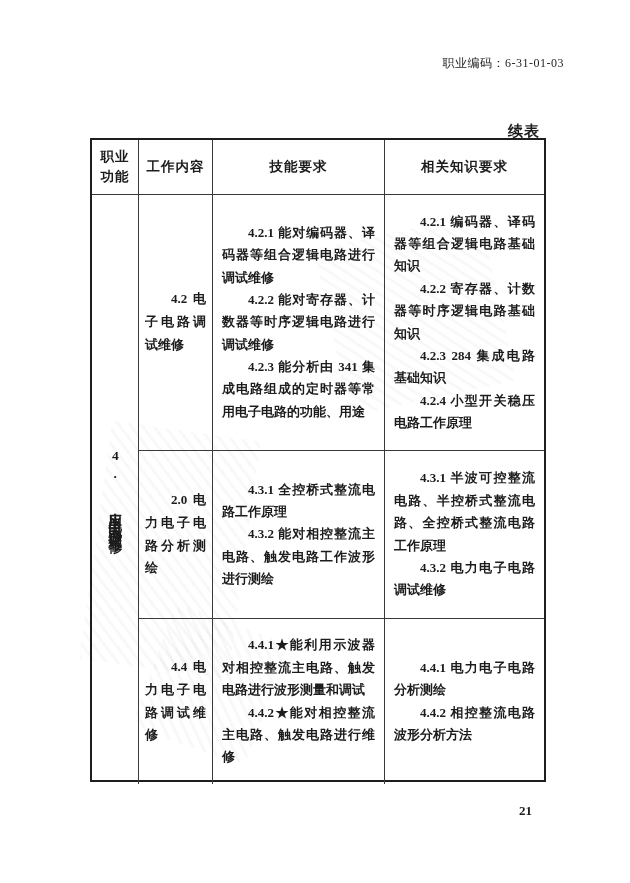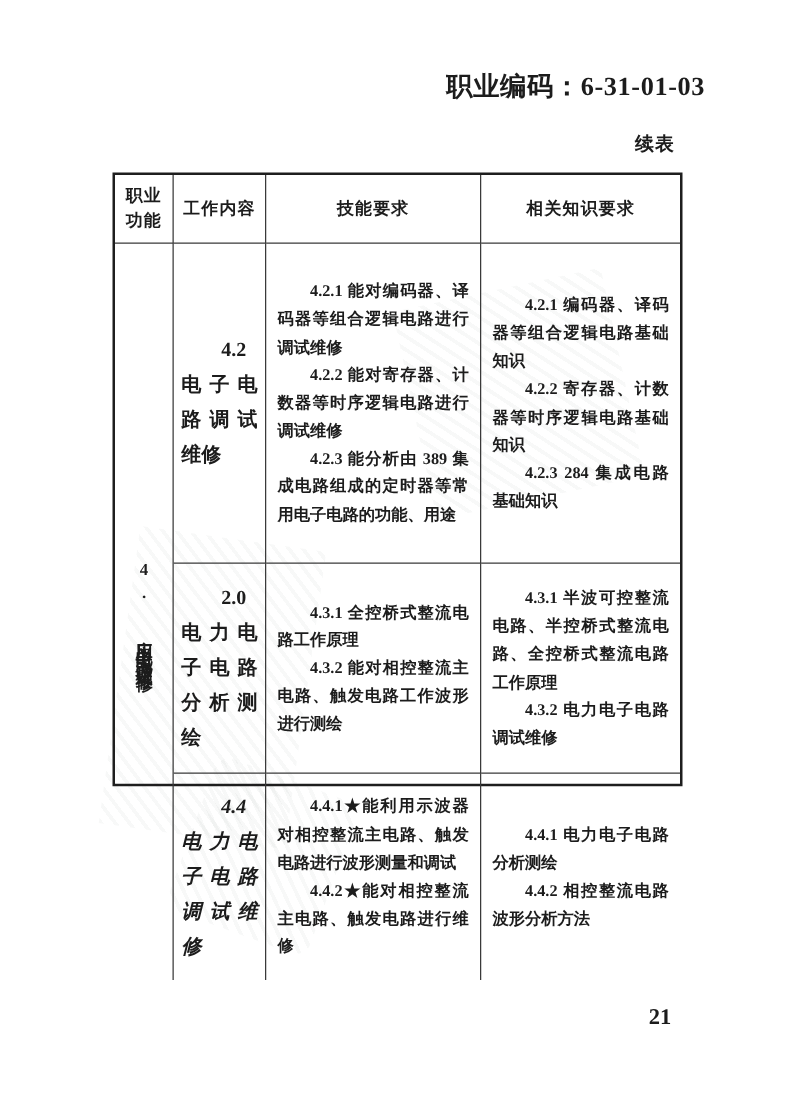--- a/index.html
+++ b/index.html
@@ -20,39 +20,39 @@
     background: repeating-linear-gradient(45deg, #6a7a72 0 3px, transparent 3px 9px);
     pointer-events: none;
   }
   .wm1 { left: 95px;  top: 430px; width: 150px; height: 240px; transform: rotate(8deg); }
   .wm2 { left: 330px; top: 230px; width: 170px; height: 170px; transform: rotate(-12deg); }
   .wm3 { left: 150px; top: 620px; width: 120px; height: 130px; transform: rotate(20deg); border-radius: 12px; }
 
   .doc-code {
     position: absolute;
     top: 55px; right: 66px;
-    font-size: 21px; font-weight: bold;
+    font-size: 12px; font-weight: normal;
     letter-spacing: 0.5px;
   }
   .continued {
     position: absolute;
-    top: 106px; right: 90px;
+    top: 122px; right: 90px;
     font-size: 15px; font-weight: bold;
     letter-spacing: 1px;
   }
   .page-number {
     position: absolute;
     top: 803px; left: 519px;
-    font-size: 18px; font-weight: bold;
+    font-size: 13px; font-weight: bold;
   }
 
   .std-table {
     position: absolute;
     left: 90px; top: 138px;
-    width: 456px; height: 491px;
+    width: 456px; height: 644px;
     border: 2px solid #1e1e1e;
     display: grid;
     grid-template-columns: 47px 74px 172px 159px;
     grid-template-rows: 55px 256px 168px 165px;
     background: transparent;
   }
   .cell {
     border-right: 1px solid #3a3a3a;
     border-bottom: 1px solid #3a3a3a;
     display: flex; flex-direction: column; justify-content: center;
@@ -72,21 +72,21 @@
     align-items: center; justify-content: center;
   }
   .vertical-label {
     writing-mode: vertical-lr;
     text-orientation: upright;
     font-size: 13.5px; font-weight: bold;
     letter-spacing: 3px;
     line-height: 1;
   }
   .work-cell {
-    font-size: 16px; font-weight: bold;
+    font-size: 13px; font-weight: bold;
     padding: 4px 6px;
     line-height: 1.75;
   }
   .work-cell p { text-indent: 2em; text-align: justify; }
   .req-cell {
     font-size: 13px; font-weight: bold;
     padding: 6px 9px;
     line-height: 1.72;
   }
   .req-cell p { text-indent: 2em; text-align: justify; }
@@ -113,41 +113,42 @@
     <div class="cell func-cell">
       <div class="vertical-label">4. 应用电子电路调试维修</div>
     </div>
 
     <div class="cell work-cell" style="grid-column:2;">
       <p>4.2 电子电路调试维修</p>
     </div>
     <div class="cell req-cell" style="grid-column:3;">
       <p>4.2.1 能对编码器、译码器等组合逻辑电路进行调试维修</p>
       <p>4.2.2 能对寄存器、计数器等时序逻辑电路进行调试维修</p>
-      <p>4.2.3 能分析由 389 集成电路组成的定时器等常用电子电路的功能、用途</p>
+      <p>4.2.3 能分析由 341 集成电路组成的定时器等常用电子电路的功能、用途</p>
     </div>
     <div class="cell req-cell last-col" style="grid-column:4;">
       <p>4.2.1 编码器、译码器等组合逻辑电路基础知识</p>
       <p>4.2.2 寄存器、计数器等时序逻辑电路基础知识</p>
       <p>4.2.3 284 集成电路基础知识</p>
+      <p>4.2.4 小型开关稳压电路工作原理</p>
     </div>
 
     <div class="cell work-cell" style="grid-column:2;">
       <p>2.0 电力电子电路分析测绘</p>
     </div>
     <div class="cell req-cell" style="grid-column:3;">
       <p>4.3.1 全控桥式整流电路工作原理</p>
       <p>4.3.2 能对相控整流主电路、触发电路工作波形进行测绘</p>
     </div>
     <div class="cell req-cell last-col" style="grid-column:4;">
       <p>4.3.1 半波可控整流电路、半控桥式整流电路、全控桥式整流电路工作原理</p>
       <p>4.3.2 电力电子电路调试维修</p>
     </div>
 
-    <div class="cell work-cell last-row" style="grid-column:2;font-style:italic;">
+    <div class="cell work-cell last-row" style="grid-column:2;">
       <p>4.4 电力电子电路调试维修</p>
     </div>
     <div class="cell req-cell last-row" style="grid-column:3;">
       <p>4.4.1★能利用示波器对相控整流主电路、触发电路进行波形测量和调试</p>
       <p>4.4.2★能对相控整流主电路、触发电路进行维修</p>
     </div>
     <div class="cell req-cell last-row last-col" style="grid-column:4;">
       <p>4.4.1 电力电子电路分析测绘</p>
       <p>4.4.2 相控整流电路波形分析方法</p>
     </div>

